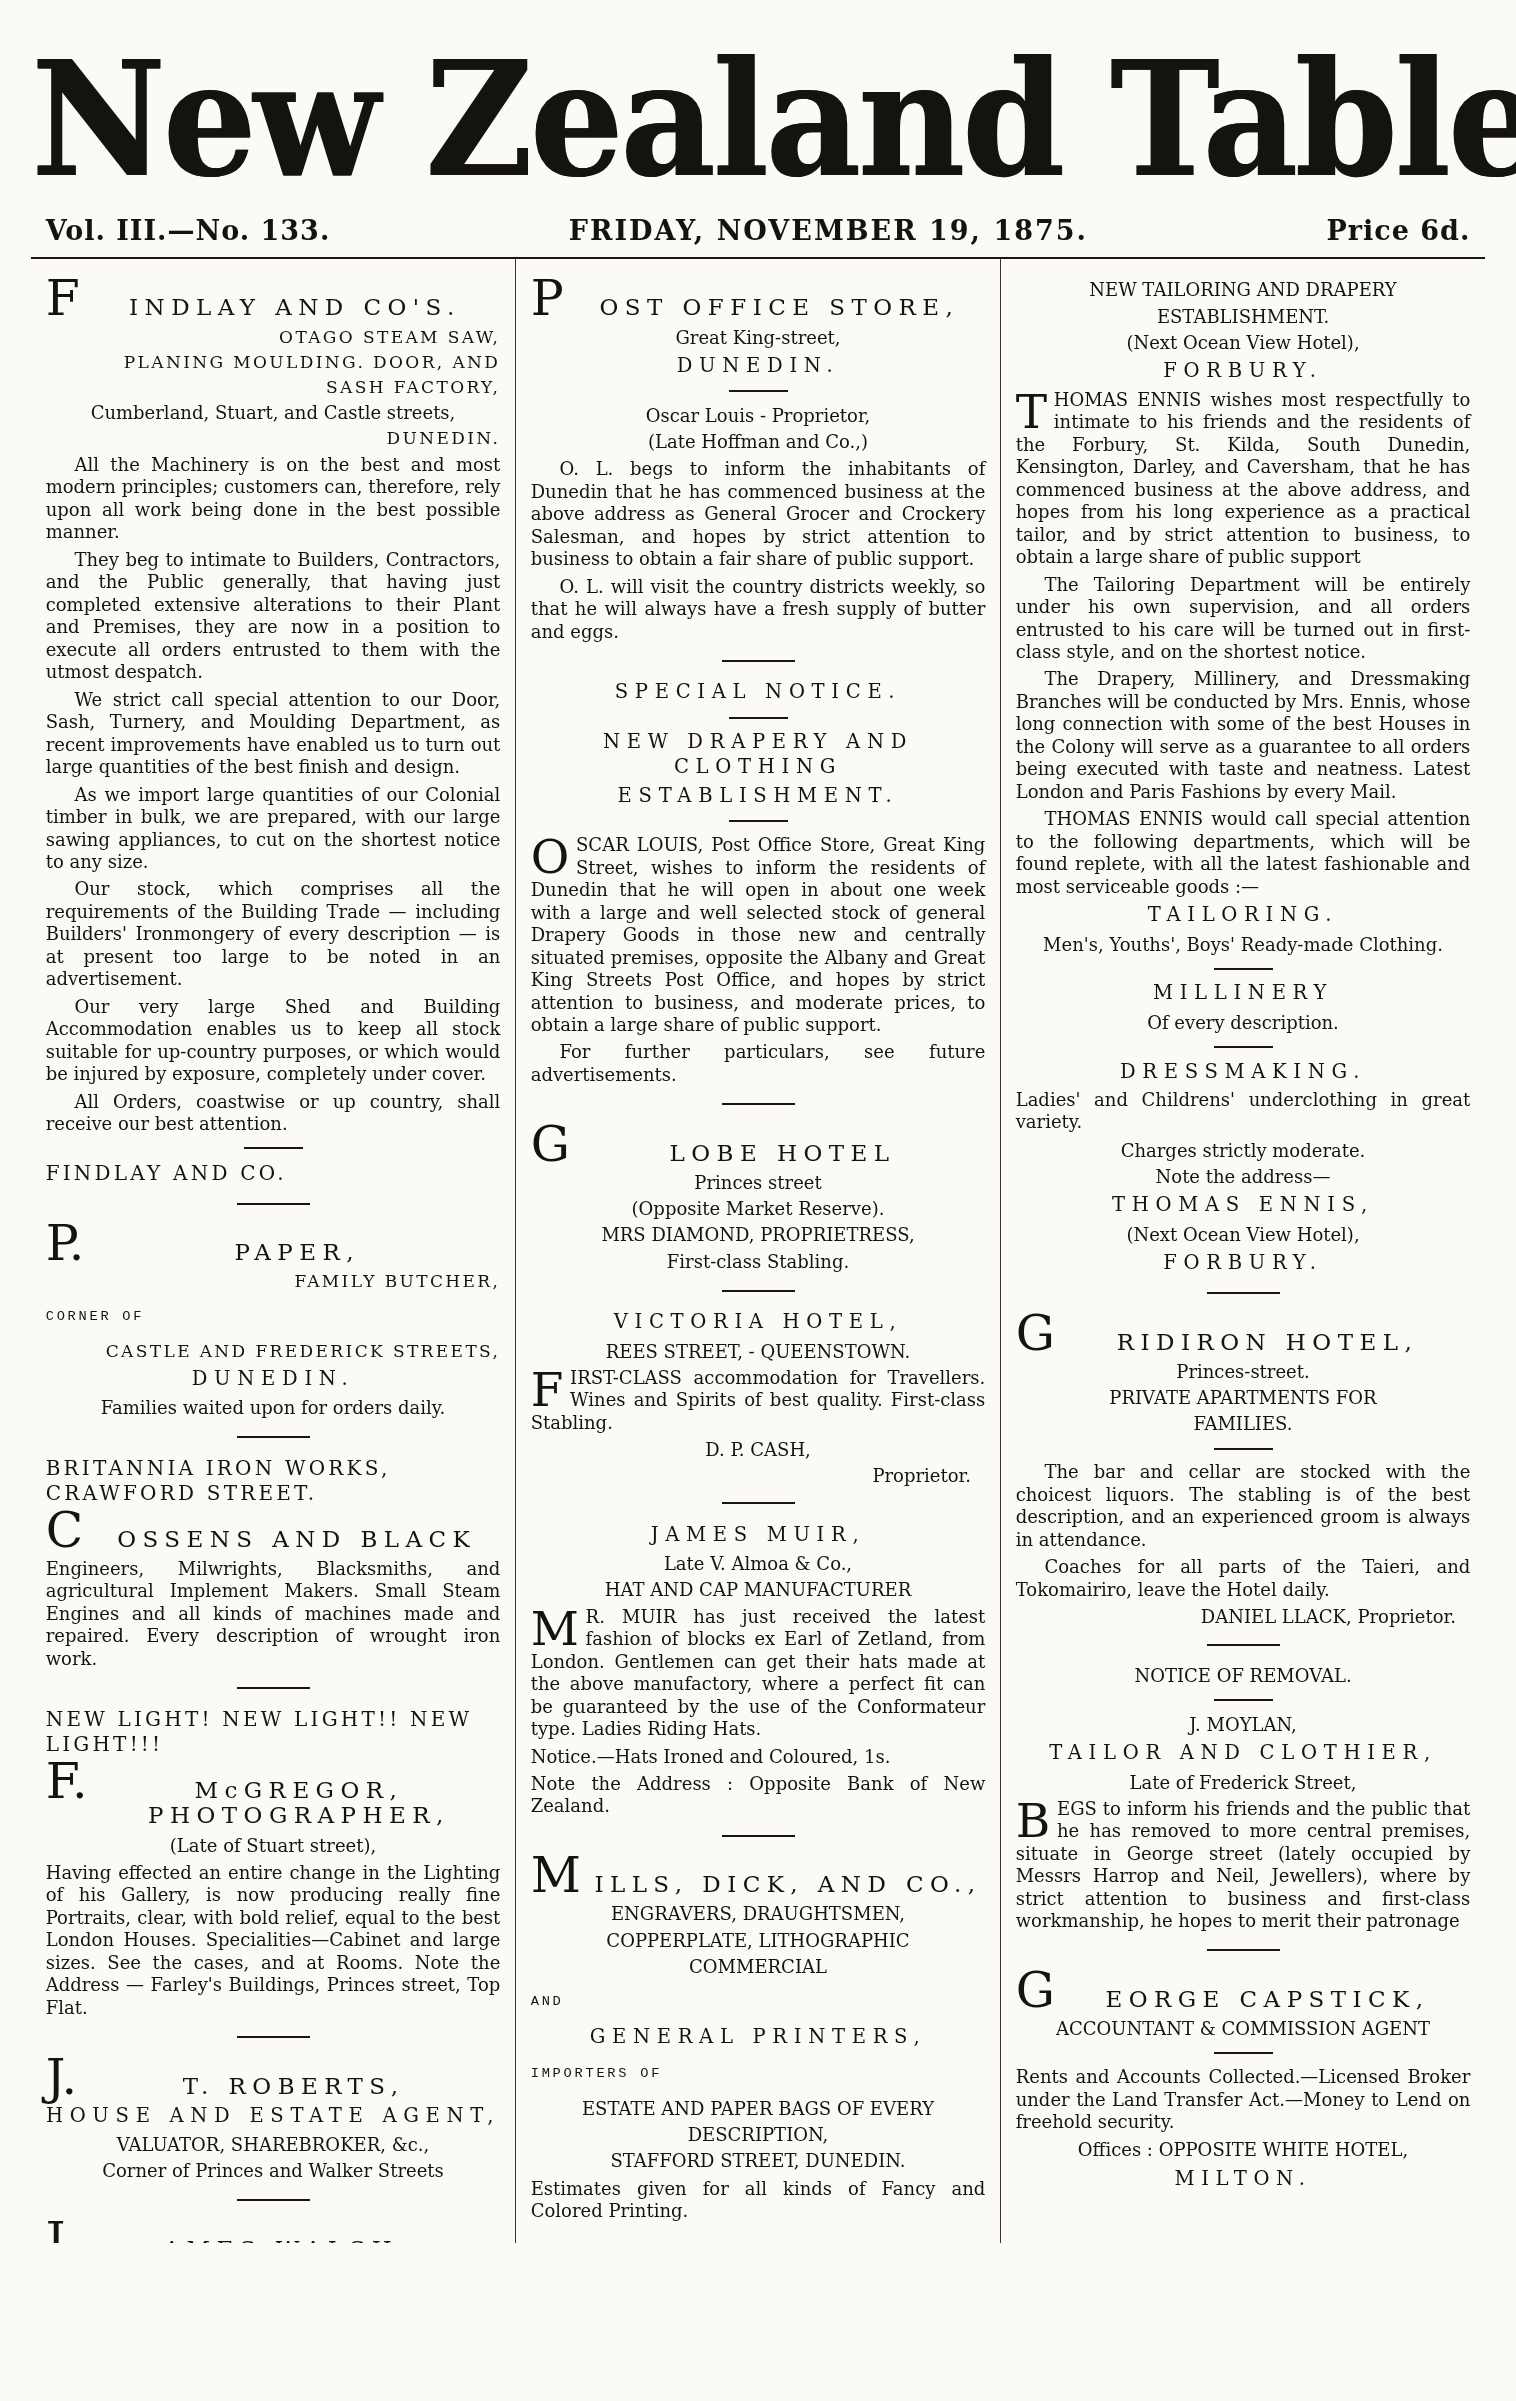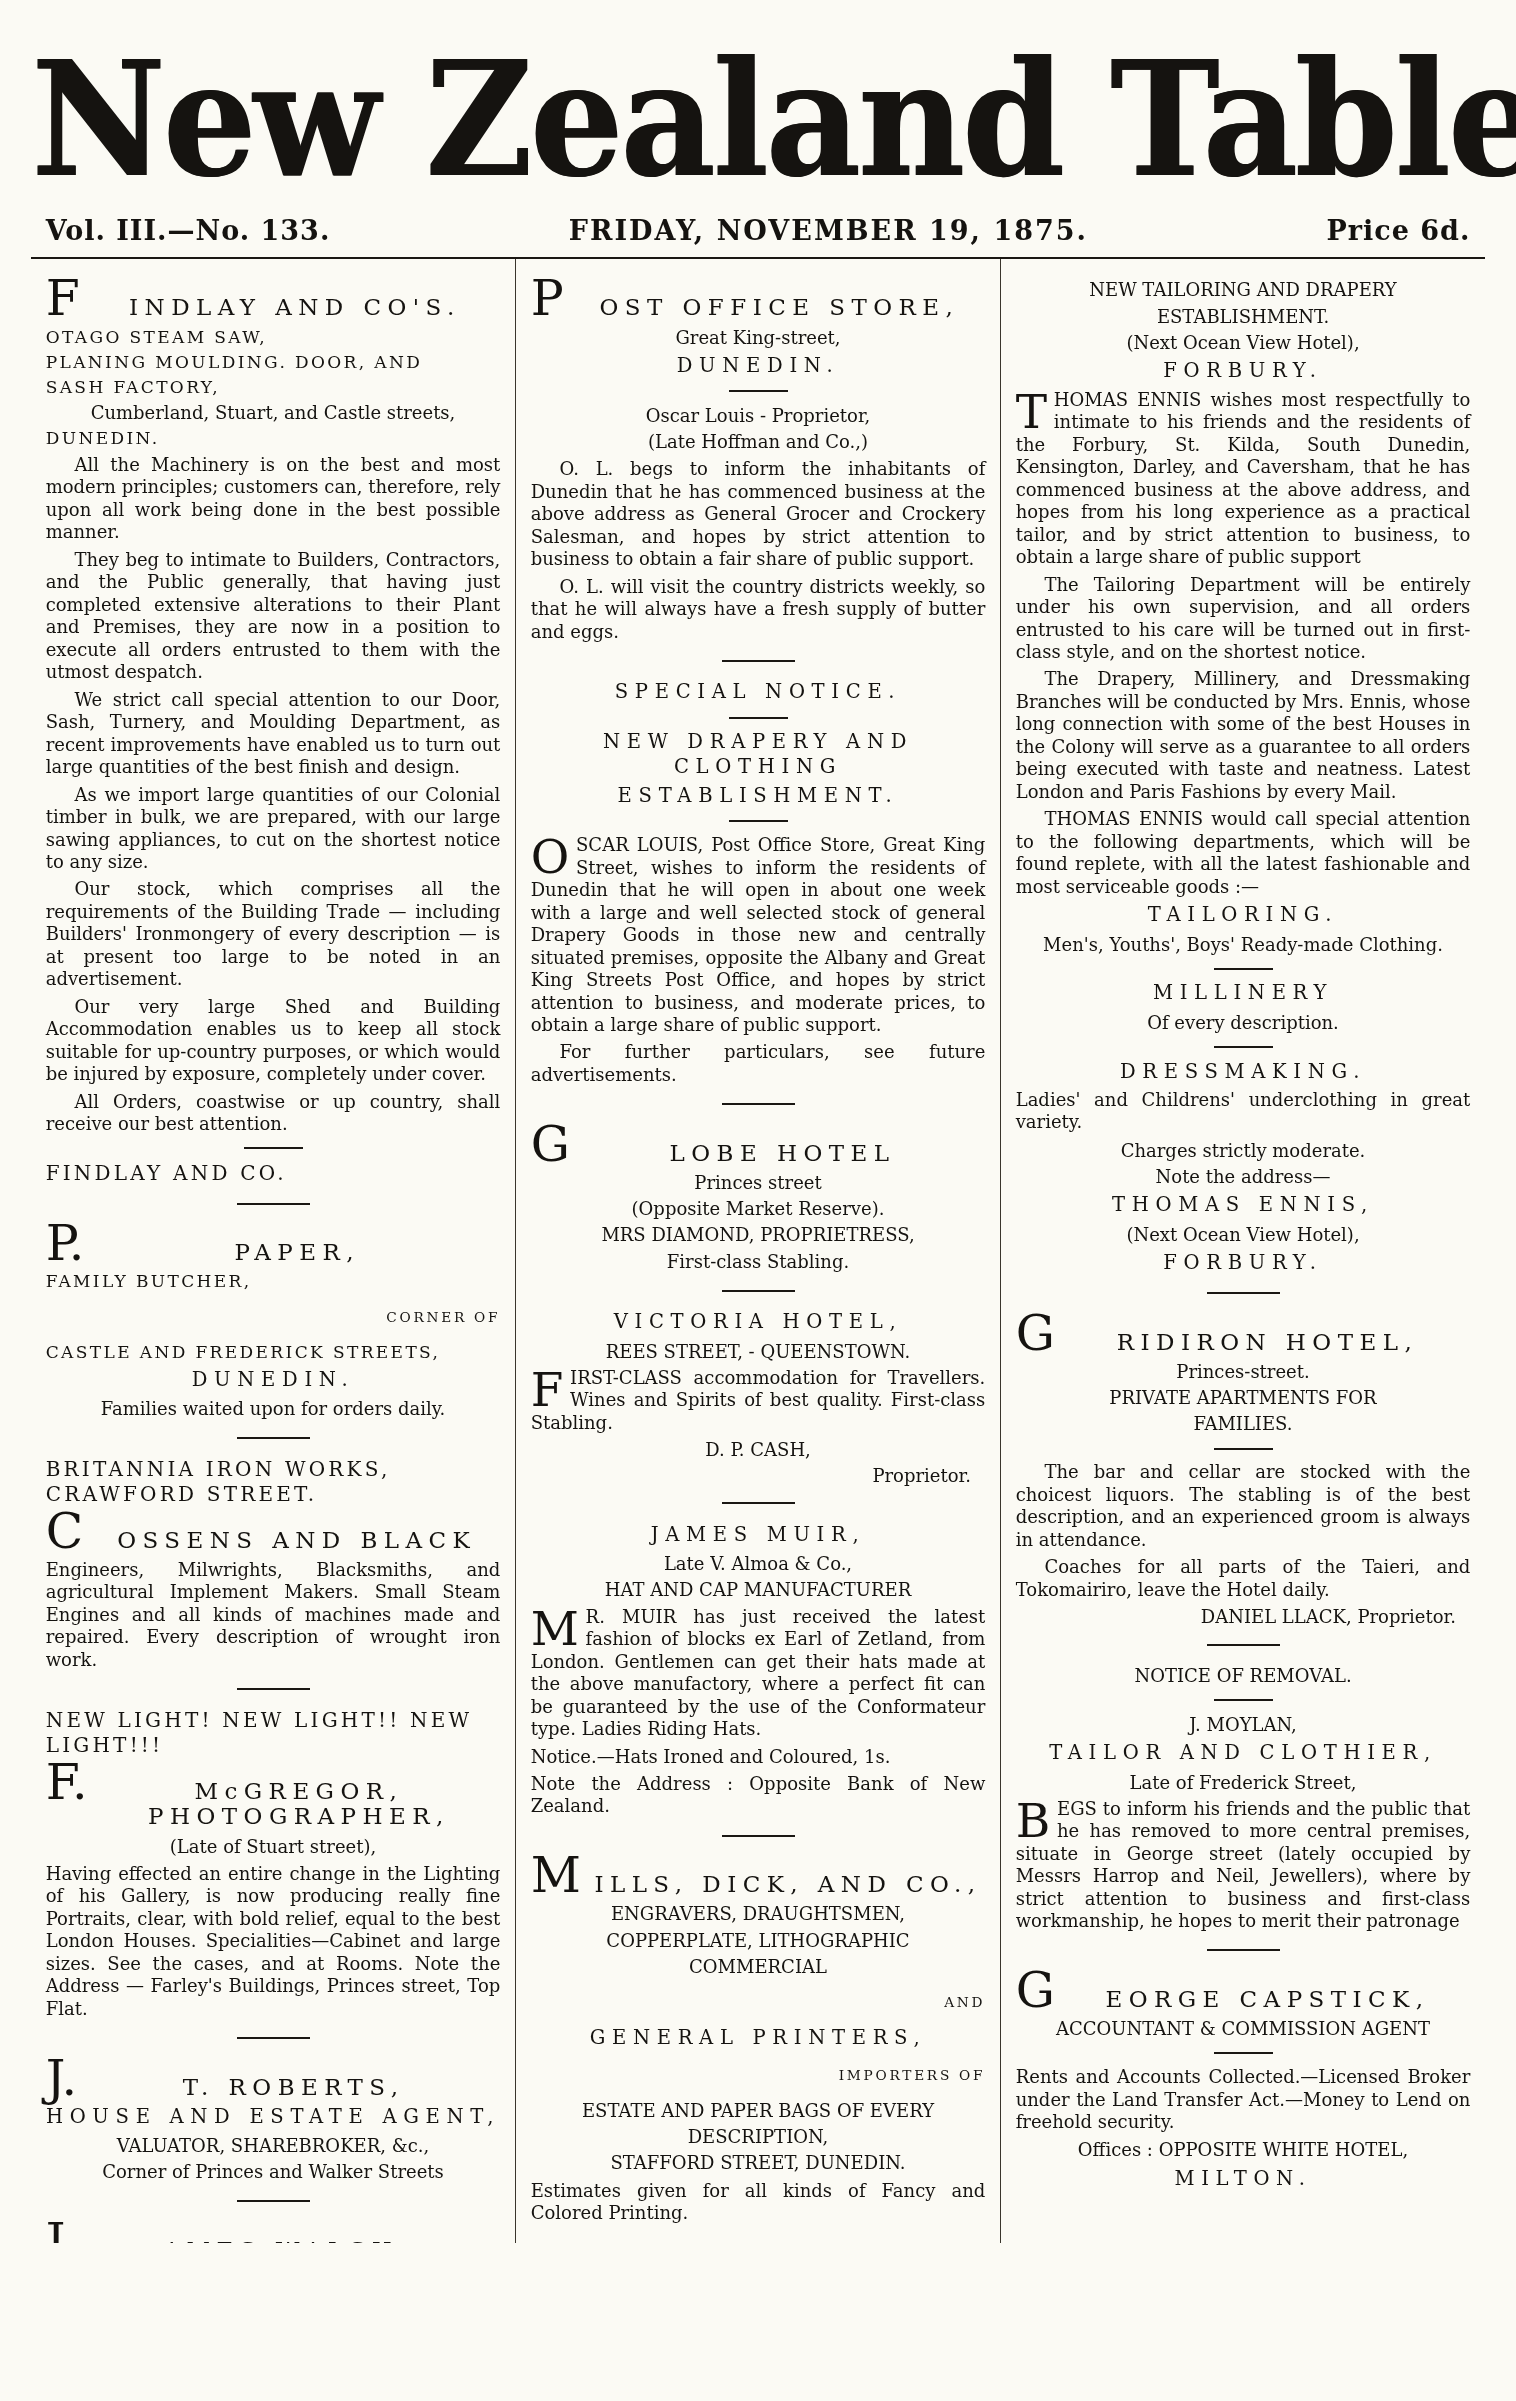--- a/index.html
+++ b/index.html
@@ -99,23 +99,23 @@
   }
   .db .dropcap {
     float: left;
     font-size: 47px;
     line-height: 0.78;
     padding: 4.9px 6.8px 0 0;
   }
 
   .h2 { text-align: left; font-size: 20px; letter-spacing: 0.16em; margin: 3.9px 0; line-height: 1.25; }
   .cs { text-align: center; font-size: 19.6px; letter-spacing: 0.34em; margin: 4.9px 0; line-height: 1.25; }
-  .sc { text-align: left; font-size: 17px; letter-spacing: 0.14em; margin: 2.9px 0; line-height: 1.3; }
+  .sc { text-align: right; font-size: 17px; letter-spacing: 0.14em; margin: 2.9px 0; line-height: 1.3; }
   .c  { text-align: center; font-size: 18px; margin: 2.9px 0; line-height: 1.3; }
-  .tiny { text-align: right; font-size: 13.7px; letter-spacing: 0.2em; margin: 16px 0; }
+  .tiny { text-align: left; font-size: 13.7px; letter-spacing: 0.2em; margin: 16px 0; font-family: Liberation Mono, monospace; }
   .p  { font-size: 18px; line-height: 1.25; text-align: justify; text-indent: 1.6em; margin: 4.9px 0; }
   .pn { font-size: 18px; line-height: 1.25; text-align: justify; margin: 4.9px 0; }
   .r  { font-size: 18px; text-align: right; padding-right: 0.8em; margin: 2.9px 0; }
 </style>
 </head>
 <body>
 
 <div class="page">
 
   <div class="masthead">

